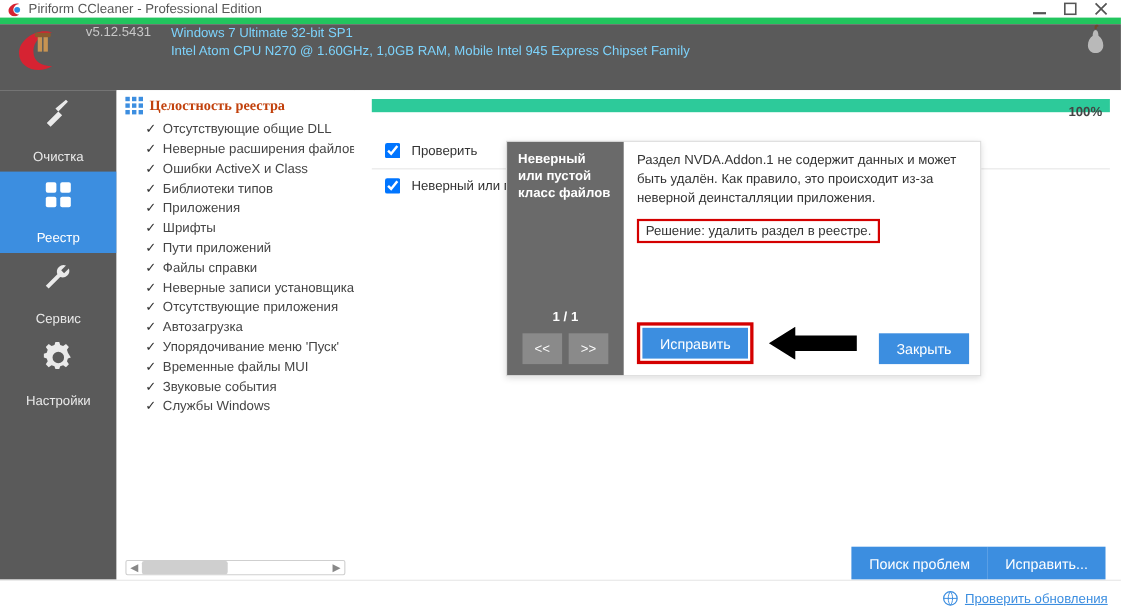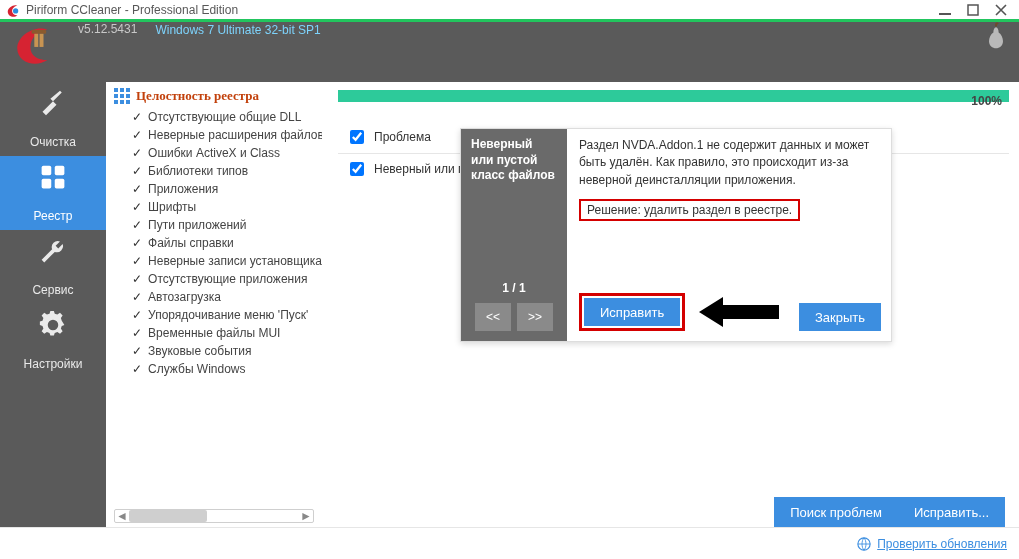--- a/index.html
+++ b/index.html
@@ -1,17 +1,17 @@
 <!DOCTYPE html>
 <html><head>
 <meta charset="utf-8">
 <style>
 *{box-sizing:border-box;margin:0;padding:0;font-family:"Segoe UI",Tahoma,sans-serif;font-size:12px;}
 body{width:1019px;height:559px;background:#fff;overflow:hidden;position:relative;color:#444;}
-.titlebar{height:22px;background:#fff;display:flex;align-items:center;padding:0 4px 0 6px;border-bottom:3px solid #22c55e;}
+.titlebar{height:22px;background:#fff;display:flex;align-items:center;padding:0 4px 0 6px;border-bottom:6px solid #22c55e;}
 .titlebar .tico{width:14px;height:14px;margin-right:6px;}
 .titlebar .ttxt{flex:1;color:#585858;}
 .titlebar .wbtn{width:28px;height:20px;display:flex;align-items:center;justify-content:center;cursor:pointer;}
 .header{height:60px;background:#5a5a5a;display:flex;align-items:flex-start;padding:0 12px;color:#ddd;}
 .header .logo{width:42px;height:42px;margin-right:24px;}
 .header .ver{color:#c8c8c8;margin-right:18px;font-size:12px;}
 .header .sys{color:#7dd3fc;font-size:12px;line-height:1.35;}
 .header .pear{margin-left:auto;width:22px;height:28px;}
 .main{display:flex;height:calc(559px - 22px - 60px - 32px);}
 .nav{width:106px;background:#5a5a5a;display:flex;flex-direction:column;}
@@ -88,20 +88,21 @@
 <div class="header">
   <svg class="logo" viewBox="0 0 64 64">
       <path fill="#d62332" d="M8 40C8 20 36 4 54 12 40 12 28 24 28 38s12 20 26 20C36 70 8 62 8 40z"></path>
       <rect x="30" y="12" width="22" height="6" rx="2" fill="#8a5a2e"></rect>
       <rect x="34" y="18" width="6" height="20" fill="#c89452"></rect>
       <rect x="42" y="18" width="6" height="20" fill="#c89452"></rect>
     </svg>
   <div class="ver">v5.12.5431</div>
   <div class="sys">
     <div>Windows 7 Ultimate 32-bit SP1</div>
+    <div>Intel Atom CPU N270 @ 1.60GHz, 1,0GB RAM, Mobile Intel 945 Express Chipset Family</div>
   </div>
   <svg class="pear" viewBox="0 0 24 32">
       <path fill="#b9b9b9" d="M12 6c2 0 3 3 3 6 3 2 5 6 5 10 0 5-4 8-8 8s-8-3-8-8c0-4 2-8 5-10 0-3 1-6 3-6z"></path>
       <path fill="#6e4a2a" d="M11 2c1-2 4-2 4 0-1 0-2 1-2 3h-2c0-1 0-2 0-3z"></path>
     </svg>
 </div>
 
 <div class="main">
 
   <div class="nav">
@@ -218,21 +219,21 @@
     </div>
   </div>
 
   <div class="content">
     <div class="progress"></div>
     <div class="pct">100%</div>
 
     <div class="results">
       <div class="row">
         <div class="rc"><input type="checkbox" checked="" style=""></div>
-        <div class="rn">Проблема</div>
+        <div class="rn">Проверить</div>
       </div>
       <div class="row">
         <div class="rc"><input type="checkbox" checked="" style=""></div>
         <div class="rn">Неверный или пустой класс файлов</div>
       </div>
     </div>
 
     <div class="detail">
       <div class="left">
         <div class="dh">Неверный или пустой класс файлов</div>

